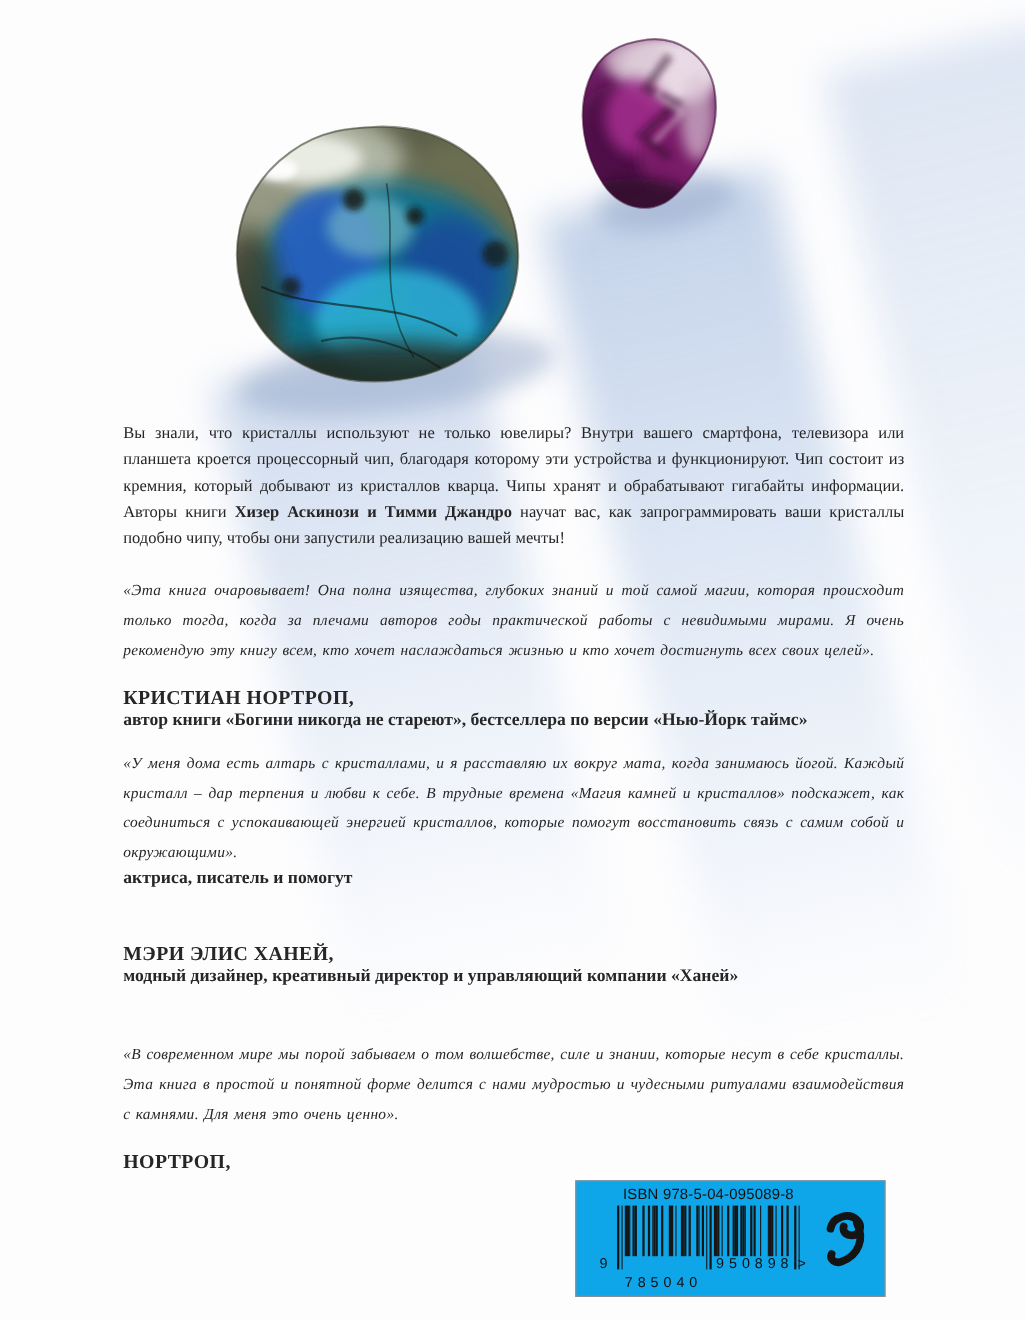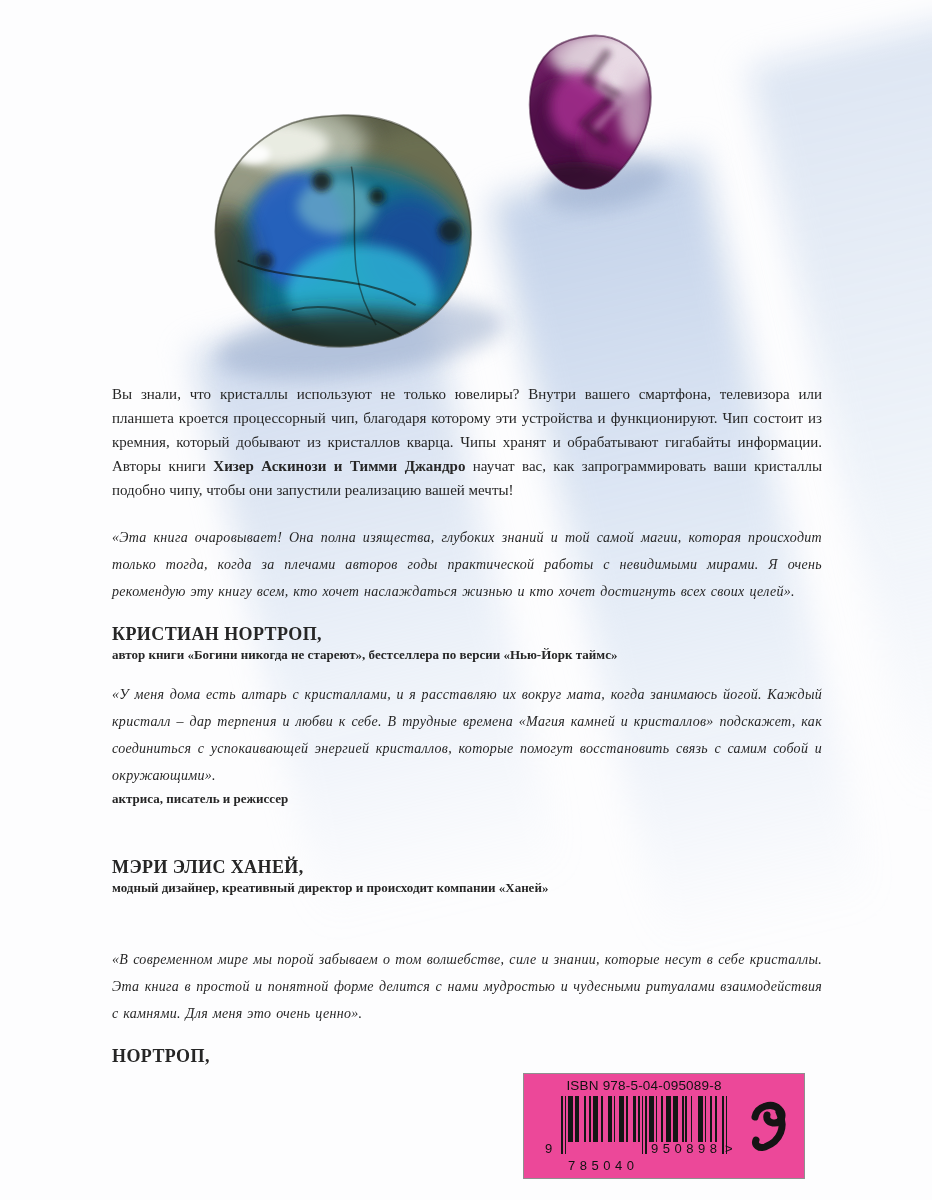--- a/index.html
+++ b/index.html
@@ -36,30 +36,30 @@
   .stone{position:absolute;z-index:3;}
   .stone-left{left:203px;top:112px;width:277px;height:238px;}
   .stone-right{left:518px;top:33px;width:138px;height:162px;}
 
   
   .textblock{position:absolute;left:112px;width:710px;text-align:justify;z-index:4;}
   .intro{top:353px;font-size:15px;line-height:24px;margin-top:29px;}
   .intro .b{font-weight:bold;}
   .quote-text{font-style:italic;font-size:14px;line-height:27px;letter-spacing:.3px;word-spacing:1px;}
   .endorser-name{font-size:18px;font-weight:bold;letter-spacing:.4px;line-height:22px;margin-top:18px;text-align:left;}
-  .endorser-role{font-size:13px;font-weight:bold;line-height:20px;text-align:left;}
+  .endorser-role{font-size:16px;font-weight:bold;line-height:20px;text-align:left;}
   .q1{top:524px;}
   .q2{top:681px;}
   .q3{top:838px;}
   .q4{top:946px;}
 
   
   .barcode-box{
     position:absolute;left:523px;top:1073px;width:280px;height:104px;
-    background:#ec4899;border:1px solid #8f8f8f;z-index:5;
+    background:#0ea5e9;border:1px solid #8f8f8f;z-index:5;
     font-family:"Liberation Sans", sans-serif;color:#111;
   }
   .isbn{position:absolute;top:4px;left:28px;width:184px;text-align:center;font-size:13.5px;letter-spacing:.2px;white-space:nowrap;}
   .bars{position:absolute;left:37px;top:22px;width:166px;height:58px;display:flex;align-items:flex-start;}
   .module{flex:1 1 auto;height:46px;}
   .module.bar{background:#161616;}
   .module.tall{height:58px;}
   .digits{position:absolute;left:0;top:67px;width:280px;height:18px;font-size:13px;}
   .digits span{position:absolute;top:0;white-space:nowrap;}
   .d-first{left:21px;}
@@ -143,26 +143,26 @@
   <p class="textblock intro"><span>Вы знали, что кристаллы используют не только ювелиры? Внутри вашего смартфона, телевизора или планшета кроется процессорный чип, благодаря которому эти устройства и функционируют. Чип состоит из кремния, который добывают из кристаллов кварца. Чипы хранят и обрабатывают гигабайты информации. Авторы книги </span><span class="b">Хизер Аскинози и Тимми Джандро</span><span> научат вас, как запрограммировать ваши кристаллы подобно чипу, чтобы они запустили реализацию вашей мечты!</span></p>
 
   <section class="textblock q1">
     <div class="quote-text">«Эта книга очаровывает! Она полна изящества, глубоких знаний и той самой магии, которая происходит только тогда, когда за плечами авторов годы практической работы с невидимыми мирами. Я очень рекомендую эту книгу всем, кто хочет наслаждаться жизнью и кто хочет достигнуть всех своих целей».</div>
     <div class="endorser-name">КРИСТИАН НОРТРОП,</div>
     <div class="endorser-role">автор книги «Богини никогда не стареют», бестселлера по версии «Нью-Йорк таймс»</div>
   </section>
 
   <section class="textblock q2">
     <div class="quote-text">«У меня дома есть алтарь с кристаллами, и я расставляю их вокруг мата, когда занимаюсь йогой. Каждый кристалл – дар терпения и любви к себе. В трудные времена «Магия камней и кристаллов» подскажет, как соединиться с успокаивающей энергией кристаллов, которые помогут восстановить связь с самим собой и окружающими».</div>
-    <div class="endorser-role">актриса, писатель и режиссер</div>
+    <div class="endorser-role">актриса, писатель и помогут</div>
   </section>
 
   <section class="textblock q3">
     <div class="endorser-name">МЭРИ ЭЛИС ХАНЕЙ,</div>
-    <div class="endorser-role">модный дизайнер, креативный директор и происходит компании «Ханей»</div>
+    <div class="endorser-role">модный дизайнер, креативный директор и управляющий компании «Ханей»</div>
   </section>
 
   <section class="textblock q4">
     <div class="quote-text">«В современном мире мы порой забываем о том волшебстве, силе и знании, которые несут в себе кристаллы. Эта книга в простой и понятной форме делится с нами мудростью и чудесными ритуалами взаимодействия с камнями. Для меня это очень ценно».</div>
     <div class="endorser-name">НОРТРОП,</div>
   </section>
 
   <div class="barcode-box">
     <div class="isbn">ISBN 978-5-04-095089-8</div>
     <div class="bars">

